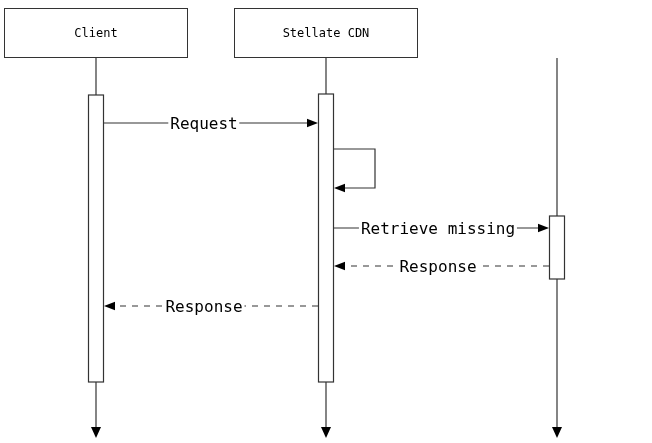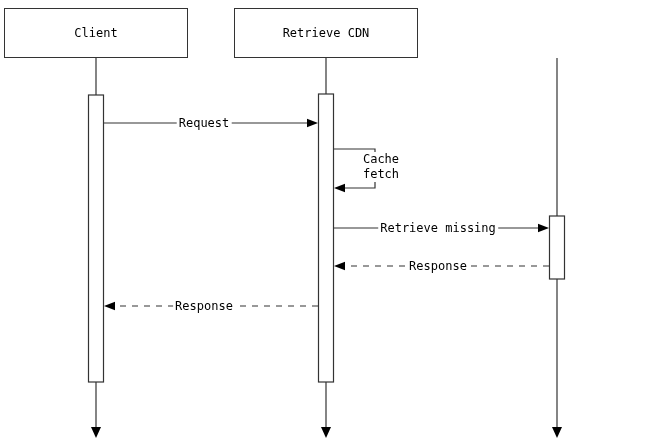--- a/index.html
+++ b/index.html
@@ -33,21 +33,21 @@
     height: 50px;
     top: 8px;
   }
   .actor-client   { left: 4px;   width: 184px; }
   .actor-stellate { left: 234px; width: 184px; }
   .actor-origin   { left: 465px; width: 183px; }
   .msg-label {
     position: absolute;
     transform: translate(-50%, -50%);
     background: #ffffff;
-    font-size: 12px;
+    font-size: 16px;
     line-height: 15px;
     padding: 0 2px;
     white-space: nowrap;
     text-align: center;
   }
   .msg-label.wrap {
     white-space: normal;
     width: 44px;
     padding: 0;
   }
@@ -93,22 +93,21 @@
     <polygon class="arrowhead" points="334,266 345,261.8 345,270.2"></polygon>
 
     <line class="line-stroke dashed" x1="318" y1="306" x2="113" y2="306"></line>
     <polygon class="arrowhead" points="104,306 115,301.8 115,310.2"></polygon>
   </svg>
 
   <div class="actor actor-client">
     <span>Client</span>
   </div>
   <div class="actor actor-stellate">
-    <span>Retrieve CDN</span>
+    <span>Stellate CDN</span>
   </div>
 
   <div class="msg-label lbl-request">Request</div>
-  <div class="msg-label wrap lbl-cache-fetch">Cache fetch</div>
   <div class="msg-label lbl-retrieve-missing">Retrieve missing</div>
   <div class="msg-label lbl-response-origin">Response</div>
   <div class="msg-label lbl-response-client">Response</div>
 
 </div>
 
 </body></html>

